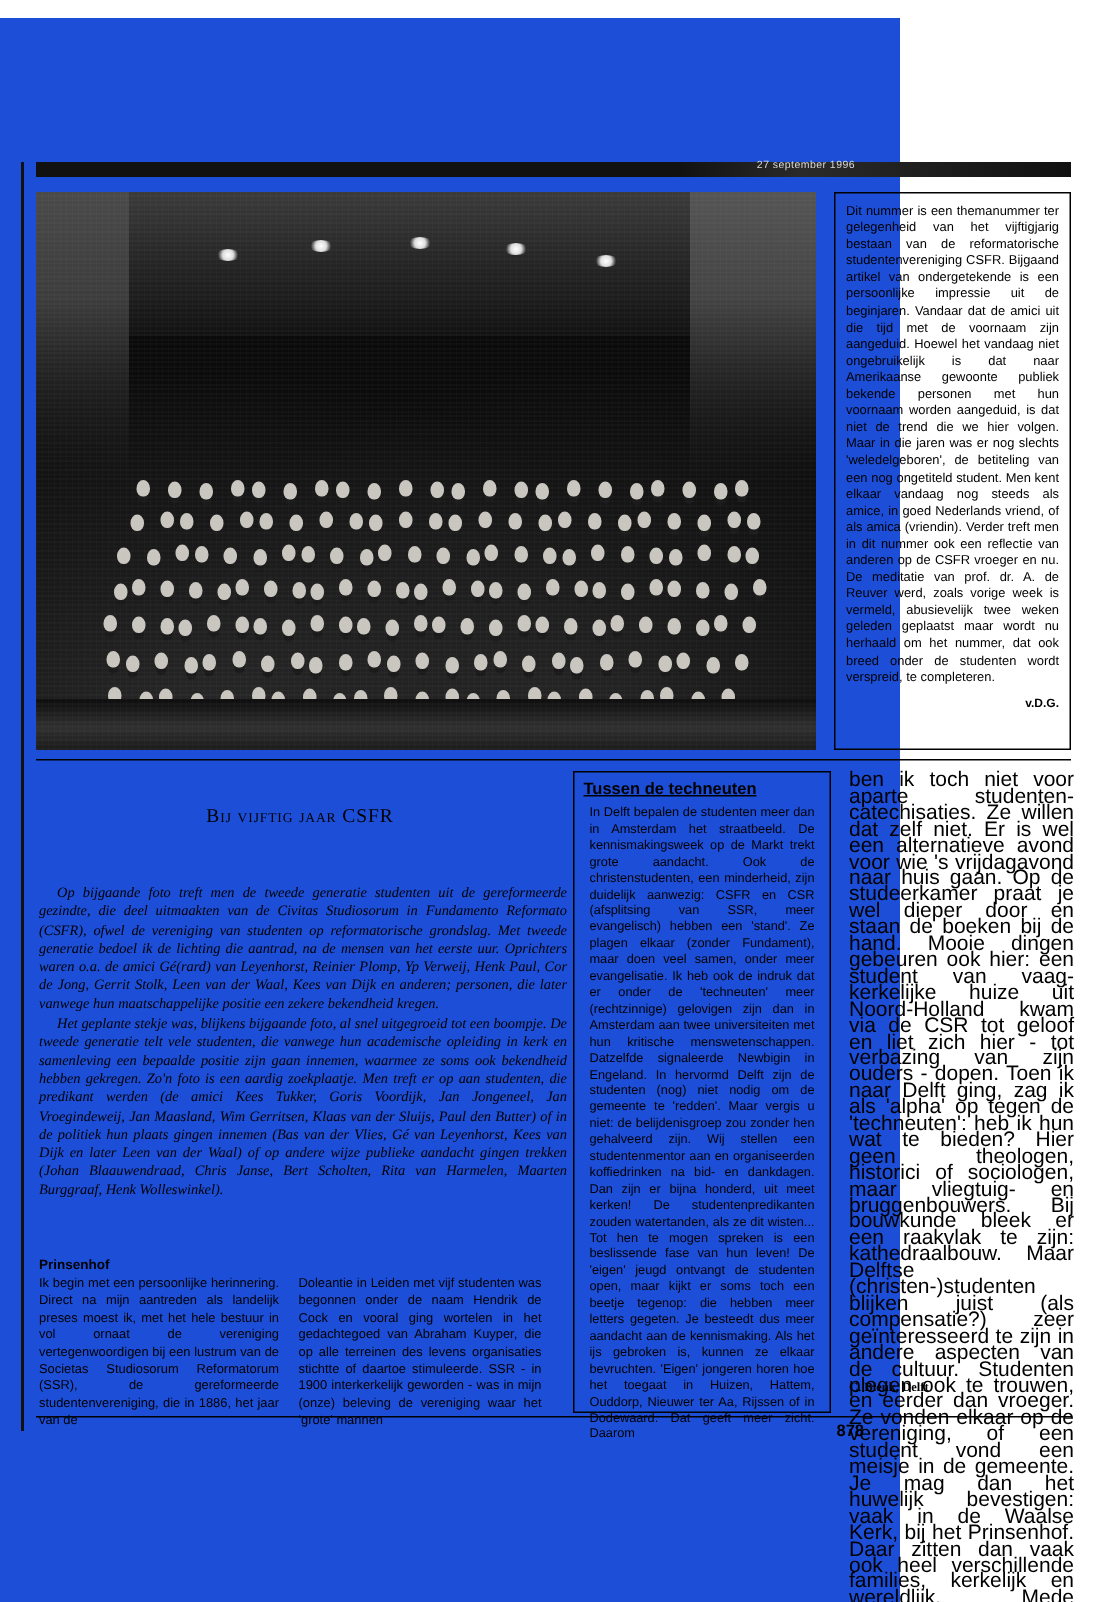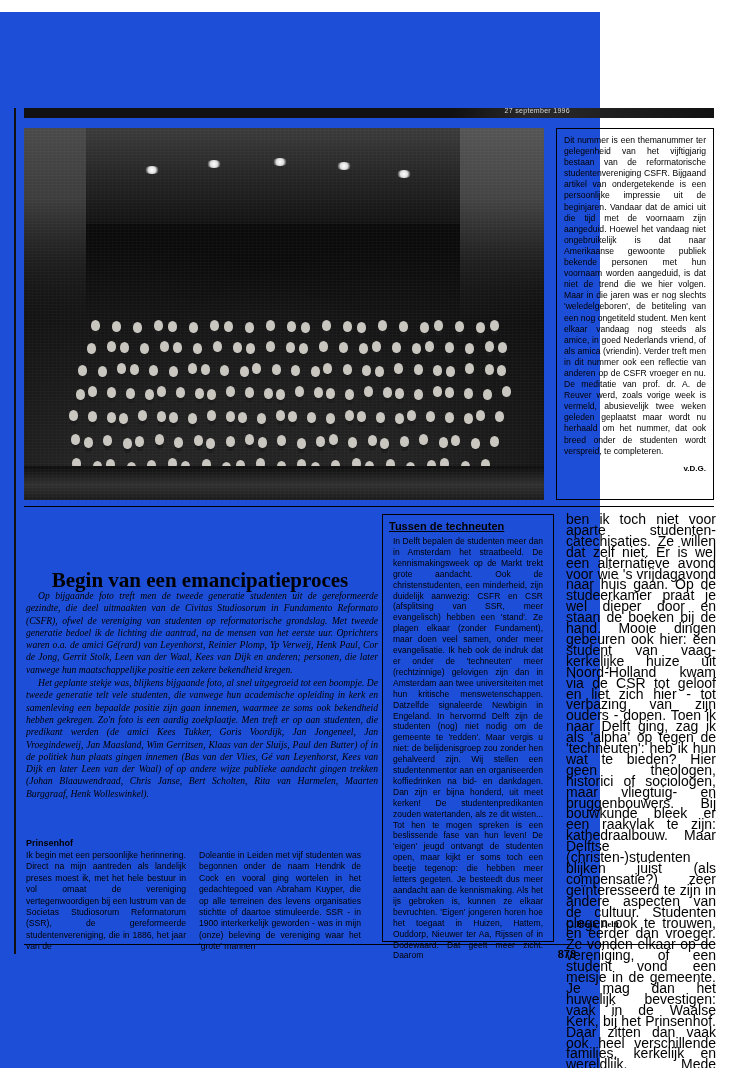--- a/index.html
+++ b/index.html
@@ -465,21 +465,21 @@
   </div>
 
   <div class="sidebar-box">
     <p>Dit nummer is een themanummer ter gelegenheid van het vijftigjarig bestaan van de reformatorische studentenvereniging CSFR. Bijgaand artikel van ondergetekende is een persoonlijke impressie uit de beginjaren. Vandaar dat de amici uit die tijd met de voornaam zijn aangeduid. Hoewel het vandaag niet ongebruikelijk is dat naar Amerikaanse gewoonte publiek bekende personen met hun voornaam worden aangeduid, is dat niet de trend die we hier volgen. Maar in die jaren was er nog slechts 'weledelgeboren', de betiteling van een nog ongetiteld student. Men kent elkaar vandaag nog steeds als amice, in goed Nederlands vriend, of als amica (vriendin).
 Verder treft men in dit nummer ook een reflectie van anderen op de CSFR vroeger en nu. De meditatie van prof. dr. A. de Reuver werd, zoals vorige week is vermeld, abusievelijk twee weken geleden geplaatst maar wordt nu herhaald om het nummer, dat ook breed onder de studenten wordt verspreid, te completeren.</p>
     <div class="sidebar-sig">v.D.G.</div>
   </div>
 
   <div class="rule-full"></div>
 
-  <h1 class="headline">Begin van een emancipatieproces</h1>
+  <div class="kicker">Bij vijftig jaar CSFR</div>
 
   <div class="lead">
     <p>Op bijgaande foto treft men de tweede generatie studenten uit de gereformeerde gezindte, die deel uitmaakten van de Civitas Studiosorum in Fundamento Reformato (CSFR), ofwel de vereniging van studenten op reformatorische grondslag. Met tweede generatie bedoel ik de lichting die aantrad, na de mensen van het eerste uur. Oprichters waren o.a. de amici Gé(rard) van Leyenhorst, Reinier Plomp, Yp Verweij, Henk Paul, Cor de Jong, Gerrit Stolk, Leen van der Waal, Kees van Dijk en anderen; personen, die later vanwege hun maatschappelijke positie een zekere bekendheid kregen.</p>
     <p>Het geplante stekje was, blijkens bijgaande foto, al snel uitgegroeid tot een boompje. De tweede generatie telt vele studenten, die vanwege hun academische opleiding in kerk en samenleving een bepaalde positie zijn gaan innemen, waarmee ze soms ook bekendheid hebben gekregen. Zo'n foto is een aardig zoekplaatje. Men treft er op aan studenten, die predikant werden (de amici Kees Tukker, Goris Voordijk, Jan Jongeneel, Jan Vroegindeweij, Jan Maasland, Wim Gerritsen, Klaas van der Sluijs, Paul den Butter) of in de politiek hun plaats gingen innemen (Bas van der Vlies, Gé van Leyenhorst, Kees van Dijk en later Leen van der Waal) of op andere wijze publieke aandacht gingen trekken (Johan Blaauwendraad, Chris Janse, Bert Scholten, Rita van Harmelen, Maarten Burggraaf, Henk Wolleswinkel).</p>
   </div>
 
   <div class="subhead">Prinsenhof</div>
   <div class="col-a">
     <p>Ik begin met een persoonlijke herinnering. Direct na mijn aantreden als landelijk preses moest ik, met het hele bestuur in vol ornaat de vereniging vertegenwoordigen bij een lustrum van de Societas Studiosorum Reformatorum (SSR), de gereformeerde studentenvereniging, die in 1886, het jaar van de</p>
   </div>

